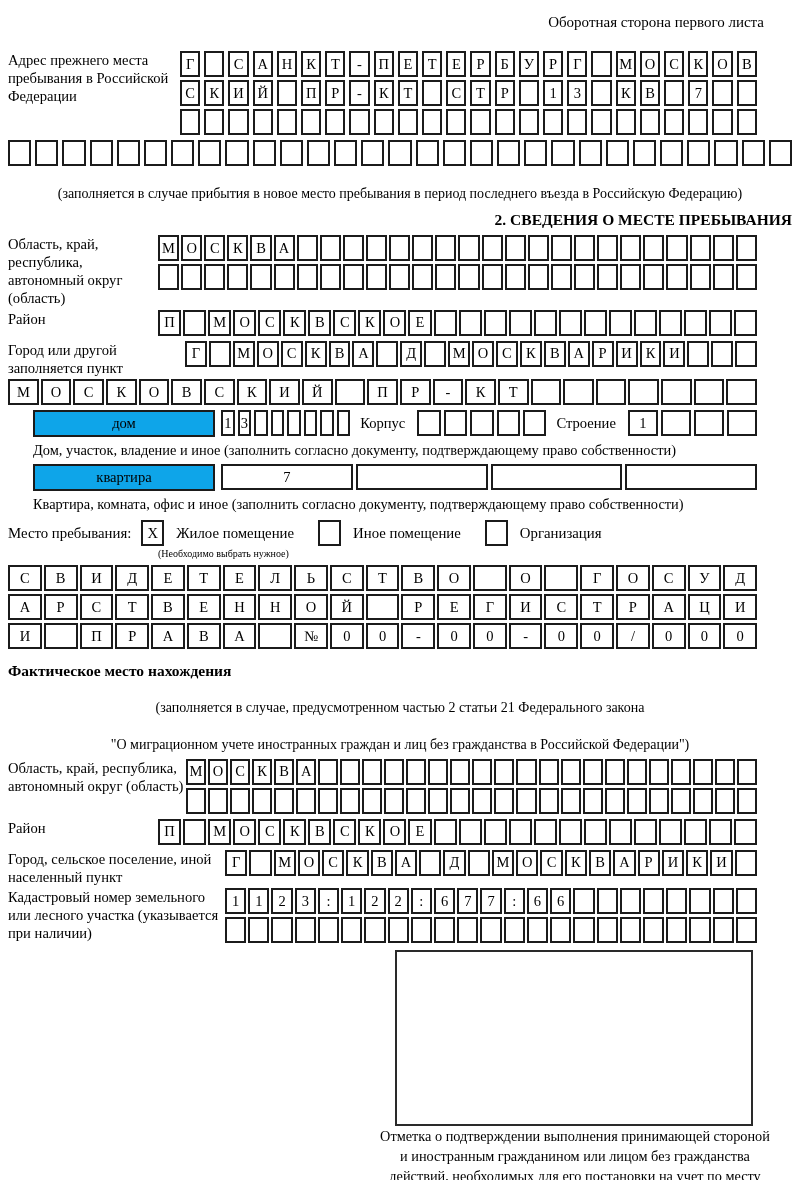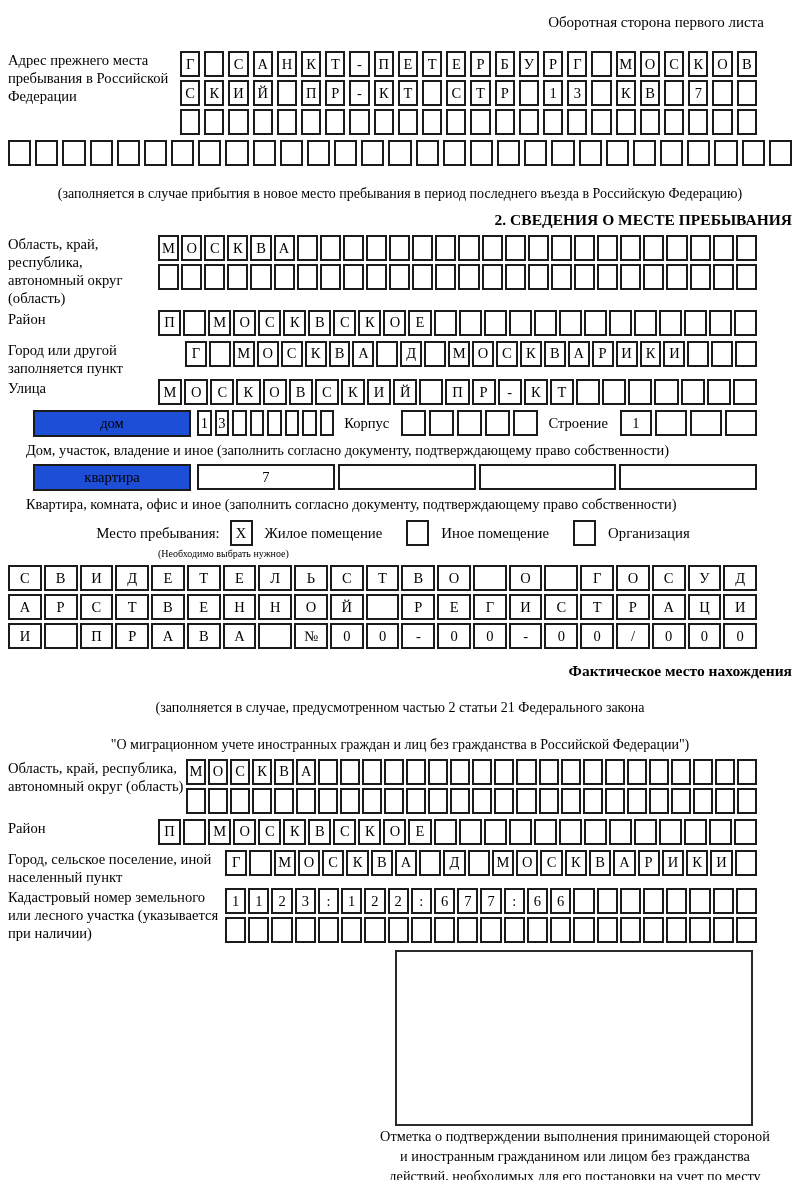--- a/index.html
+++ b/index.html
@@ -10,32 +10,32 @@
   .field{display:flex;margin-right:35px;margin-bottom:2px;}
   .label{font-size:14.6px;line-height:1.24;flex:0 0 auto;padding-right:0;}
   .w170{width:172px}.w148{width:150px}.w175{width:177px}.w245{width:247px}.w176{width:178px}.w215{width:217px}
   .rows{flex:1;min-width:0;}
   .cellrow{display:flex;gap:2px;margin-bottom:3px;flex:1;}
   .g4{gap:4px;}
   .cell{flex:1;height:26px;border:2px solid #1b1b1b;display:flex;align-items:center;justify-content:center;font-size:14.5px;line-height:1;background:#fff;}
   .fullrow{margin:0 0 3px 0;}
   .note{font-size:14px;line-height:1.3;margin-bottom:4px;}
   .center{text-align:center;margin-top:19px;}
-  .indent{margin-left:18px;margin-bottom:5px;font-size:14.4px;}
+  .indent{margin-left:25px;margin-bottom:5px;font-size:14.4px;}
   .section-title{font-weight:bold;text-align:right;font-size:15.5px;margin:8px 0 6px;}
   .house-row{display:flex;align-items:stretch;margin:0 35px 4px 25px;height:27px;}
-  .bigbox{width:158px;border:2px solid #1b1b1b;display:flex;align-items:center;justify-content:center;font-size:14.6px;flex:0 0 auto;background:#1d4ed8;}
+  .bigbox{width:182px;border:2px solid #1b1b1b;display:flex;align-items:center;justify-content:center;font-size:14.6px;flex:0 0 auto;background:#0ea5e9;}
   .hgroup{display:flex;gap:3px;margin-left:6px;}
   .wc8{width:190px}.wc5{width:122px}.wc4{width:108px;}
   .inline-label{font-size:14.6px;display:flex;align-items:center;margin:0 6px 0 10px;}
-  .stay-row{display:flex;align-items:center;margin:6px 0 2px 0;font-size:14.8px;justify-content:center;}
+  .stay-row{display:flex;align-items:center;margin:6px 0 2px 0;font-size:14.8px;}
   .checkbox{width:23px;height:26px;border:2px solid #1b1b1b;display:flex;align-items:center;justify-content:center;font-size:14.5px;margin:0 12px 0 10px;flex:0 0 auto;background:#fff;}
   .opt-label{margin-right:14px;}
   .stay-note{font-size:10px;margin:2px 0 6px 150px;width:360px;text-align:left;}
-  .fact-title{font-weight:bold;text-align:right;font-size:15.5px;margin:10px 0 12px;}
+  .fact-title{font-weight:bold;text-align:left;font-size:15.5px;margin:10px 0 12px;}
   .stamp-box{width:358px;height:176px;border:2px solid #2a2a2a;margin-left:387px;margin-top:4px;background:#fff;}
   .stamp-caption{width:398px;margin-left:368px;text-align:center;font-size:14.3px;line-height:1.4;}
 </style>
 </head>
 <body>
 
 <div class="page">
 
   <div class="header-note">Оборотная сторона первого листа</div>
 
@@ -275,21 +275,20 @@
           <span class="cell">К</span>
           <span class="cell">И</span>
           <span class="cell"></span>
           <span class="cell"></span>
           <span class="cell"></span>
         </div>
     </div>
   </div>
 
   <div class="field">
-    <div class="label w148">Улица</div>
     <div class="cellrow">
         <span class="cell">М</span>
         <span class="cell">О</span>
         <span class="cell">С</span>
         <span class="cell">К</span>
         <span class="cell">О</span>
         <span class="cell">В</span>
         <span class="cell">С</span>
         <span class="cell">К</span>
         <span class="cell">И</span>

